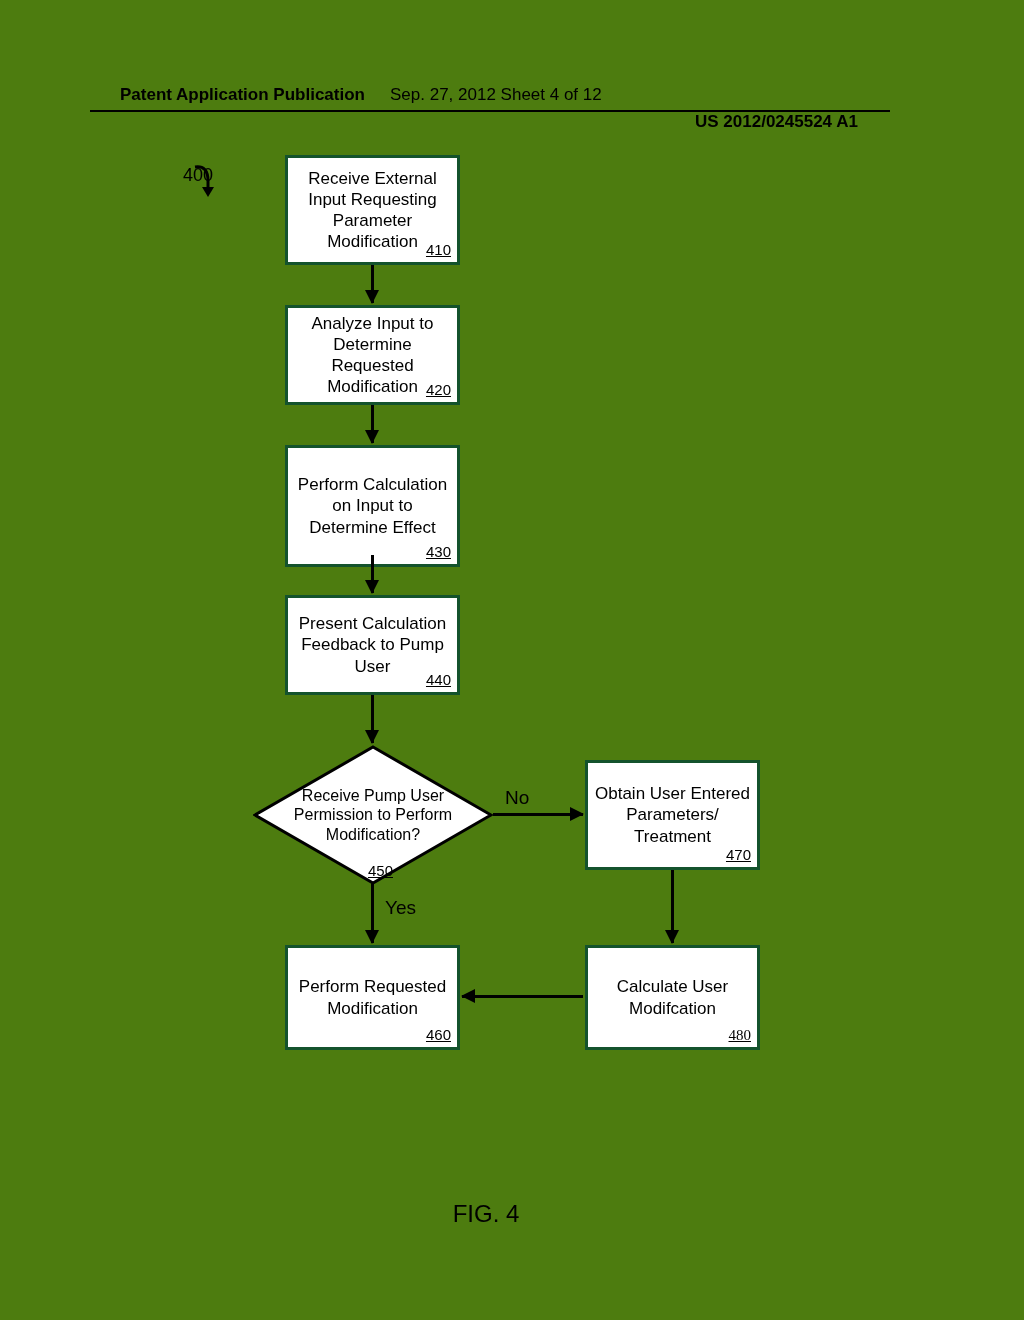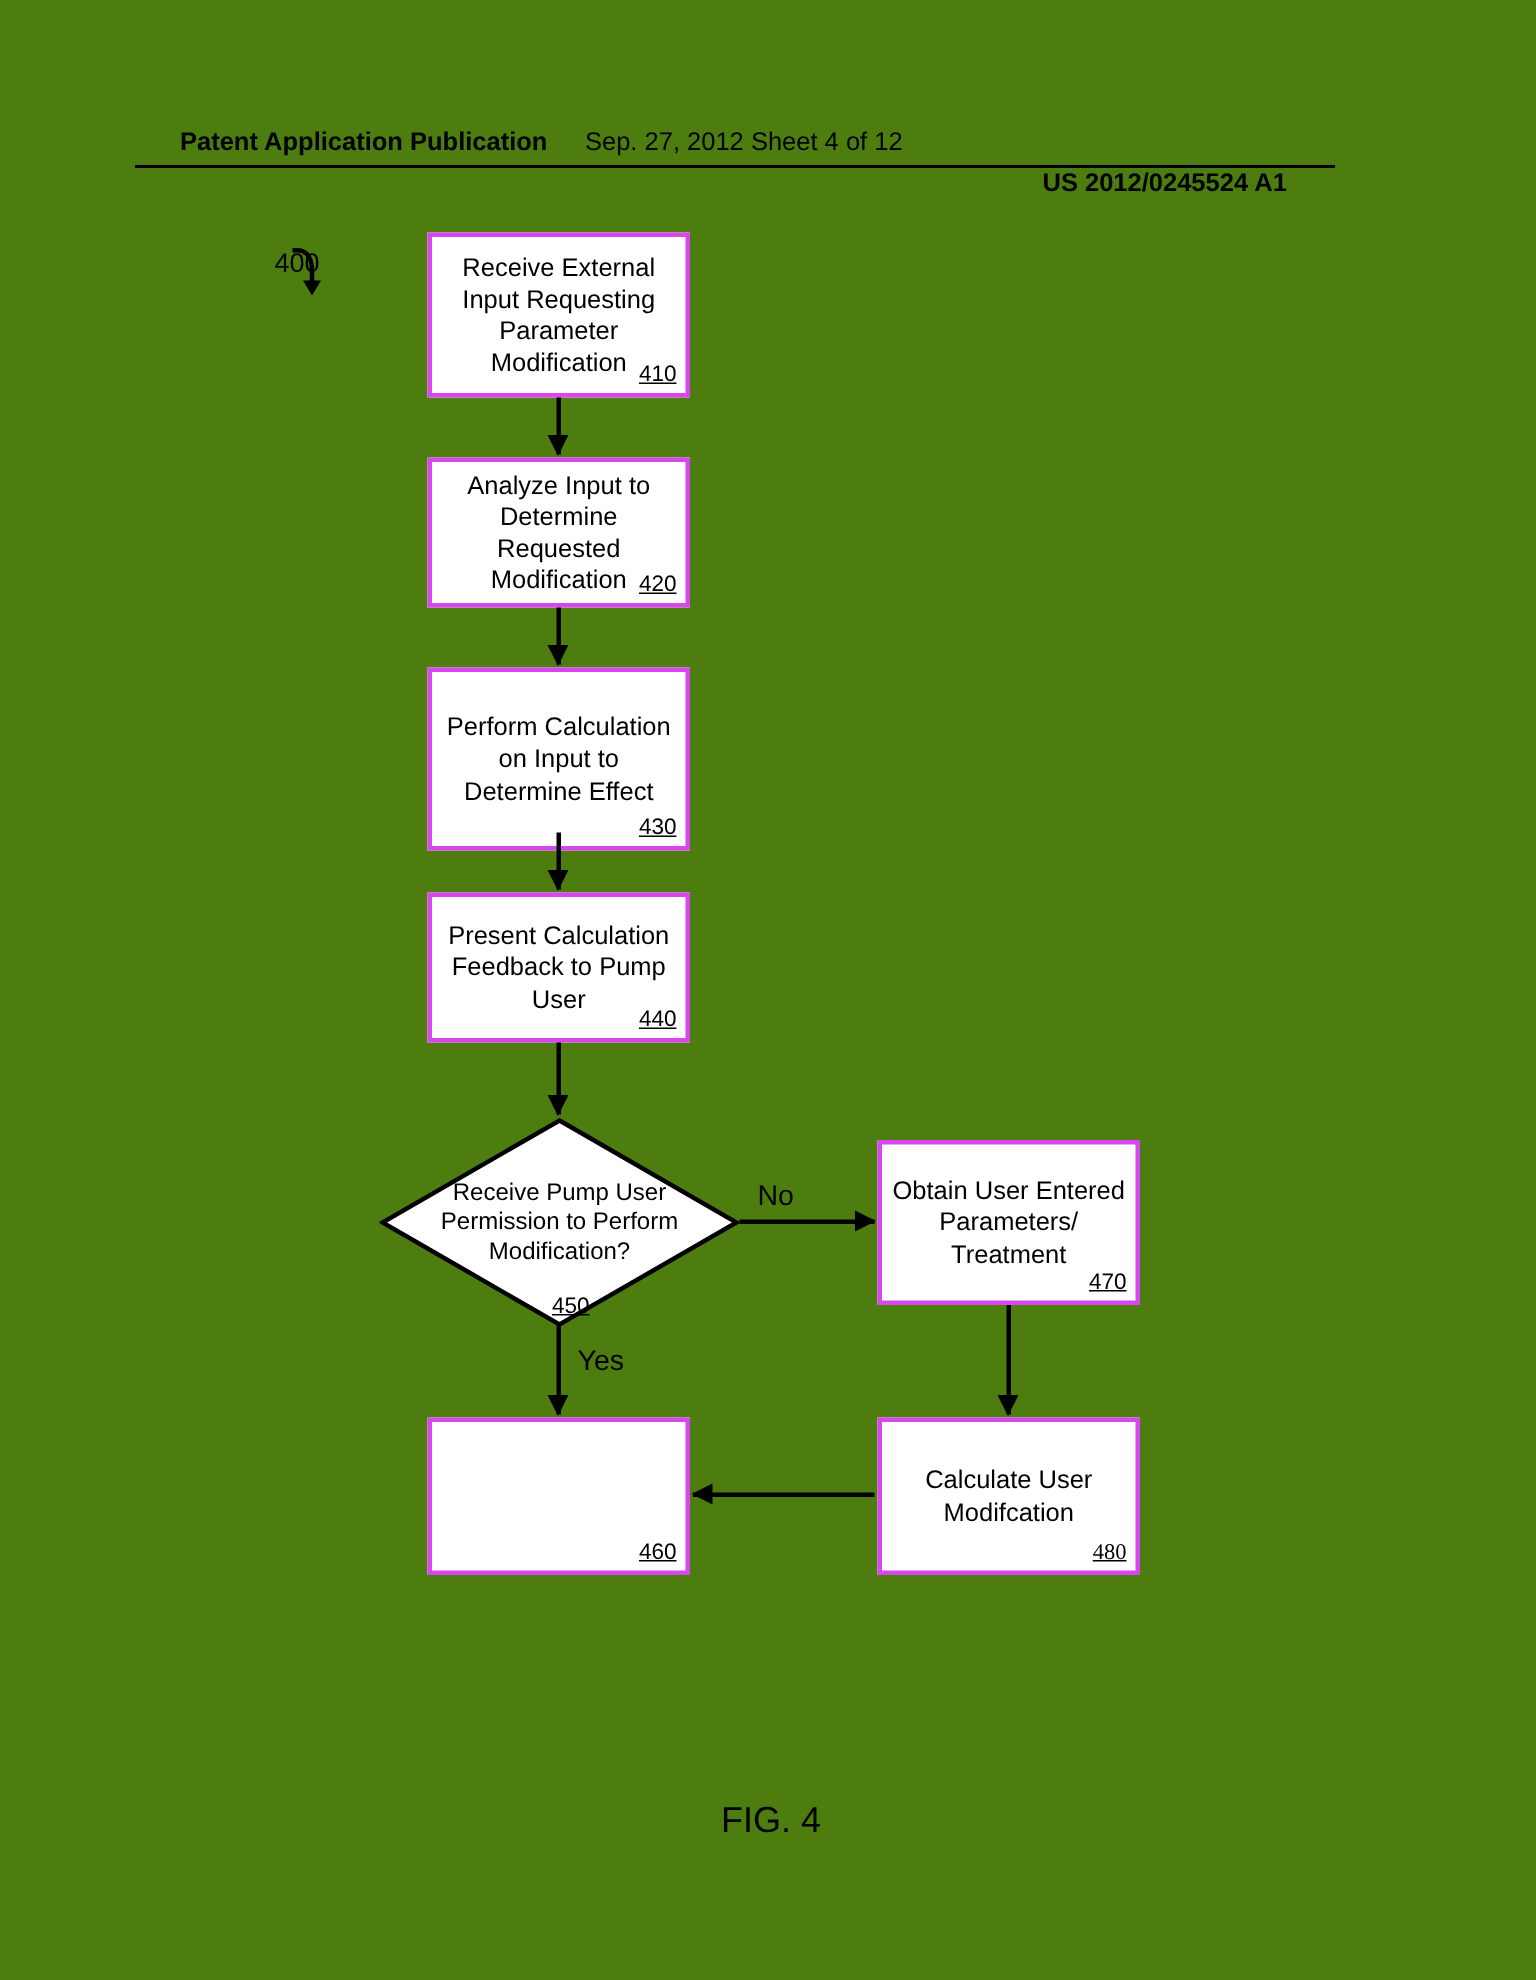--- a/index.html
+++ b/index.html
@@ -30,21 +30,21 @@
     top:110px; left:90px; width:800px; height:2px; background:#000;
   }
 
   .flow {
     position:absolute;
     top:155px; left:0; width:1024px; height:1080px;
   }
 
   .box {
     position:absolute;
-    border:3px solid #d946ef;
+    border:3px solid #14532d;
     background:#fff;
     text-align:center;
     font-size:17px;
     line-height:1.25;
     display:flex;
     align-items:center;
     justify-content:center;
     padding:4px 6px;
     box-sizing:border-box;
   }
@@ -96,21 +96,20 @@
     position:absolute;
     font-size:19px;
   }
 
   .figcap {
     position:absolute;
     left:0; width:972px;
     text-align:center;
     font-size:24px;
     top:1200px;
-    padding-left:28px;
   }
 
   .hook {
     position:absolute;
     width:30px; height:40px;
   }
   .hook svg{width:100%;height:100%;}
 
   .four00 {
     position:absolute;
@@ -173,20 +172,21 @@
       <span class="ref" style="right:100px; bottom:6px;">450</span>
     </div>
 
     <div class="arrow-h right" style="top:658px; left:493px; width:90px;"></div>
     <span class="lbl" style="top:632px; left:505px;">No</span>
 
     <div class="arrow-v" style="top:728px; left:371px; height:60px;"></div>
     <span class="lbl" style="top:742px; left:385px;">Yes</span>
 
     <div class="box" style="top:790px; left:285px; width:175px; height:105px;">
+      <span>Perform Requested Modification</span>
       <span class="ref" style="right:6px; bottom:2px;">460</span>
     </div>
 
     <div class="box" style="top:605px; left:585px; width:175px; height:110px;">
       <span>Obtain User Entered Parameters/ Treatment</span>
       <span class="ref" style="right:6px; bottom:2px;">470</span>
     </div>
     <div class="arrow-v" style="top:715px; left:671px; height:73px;"></div>
 
     <div class="box" style="top:790px; left:585px; width:175px; height:105px;">

